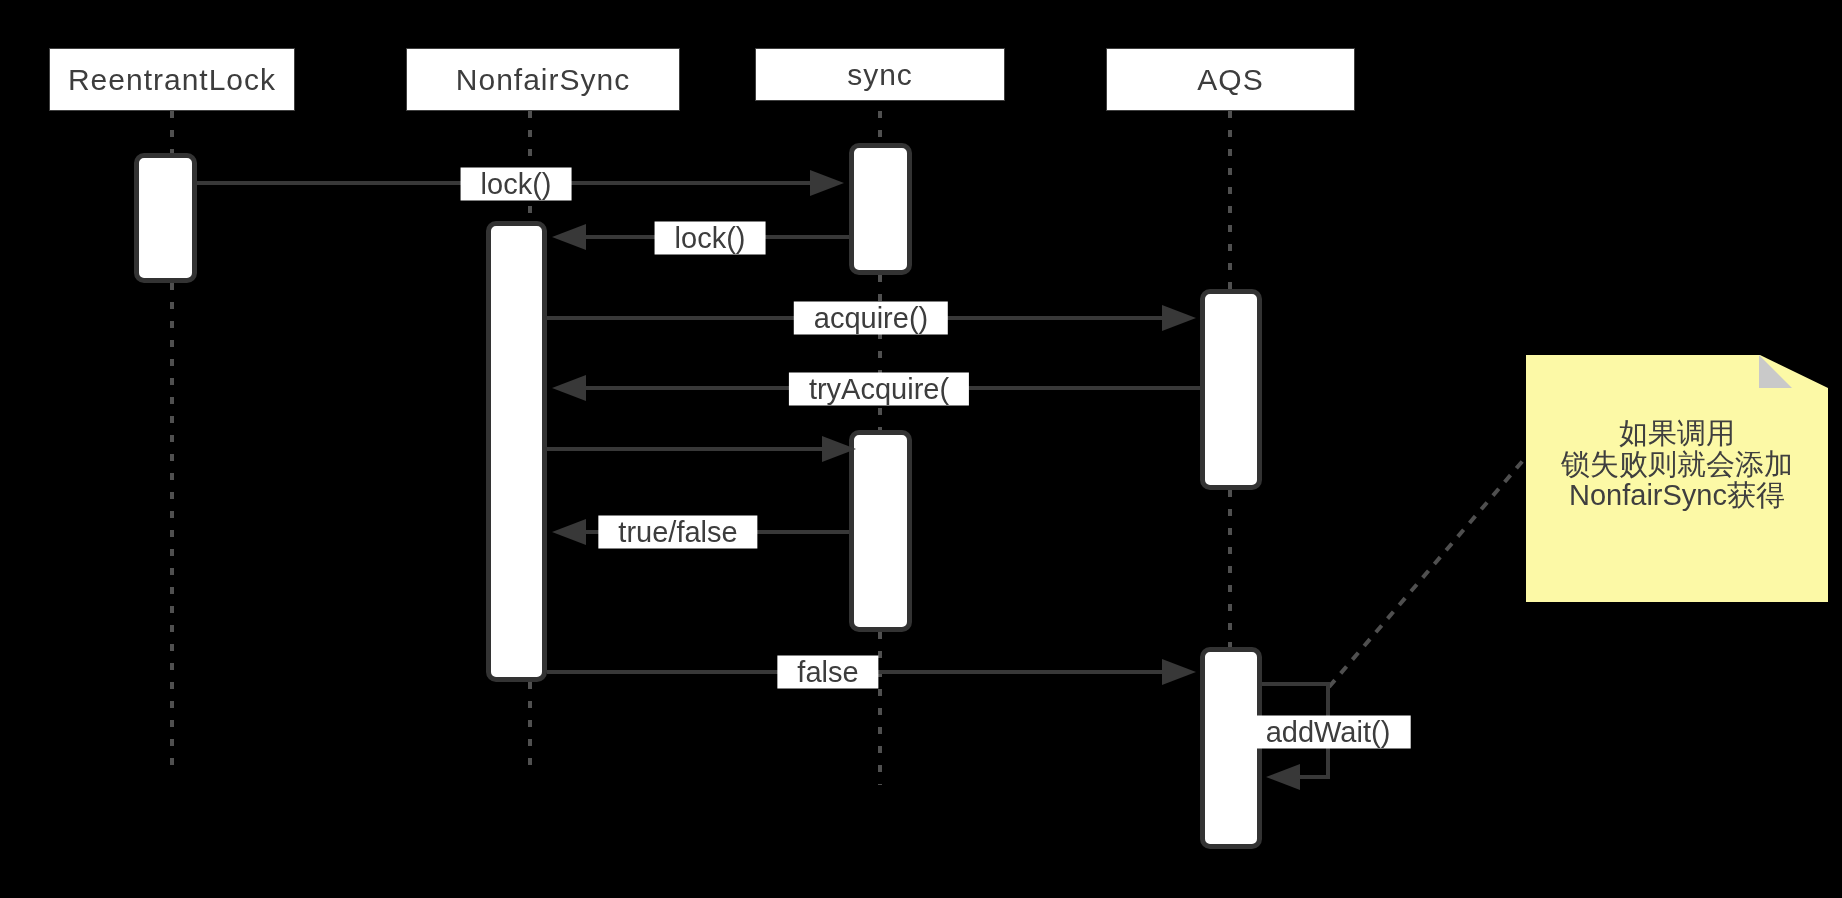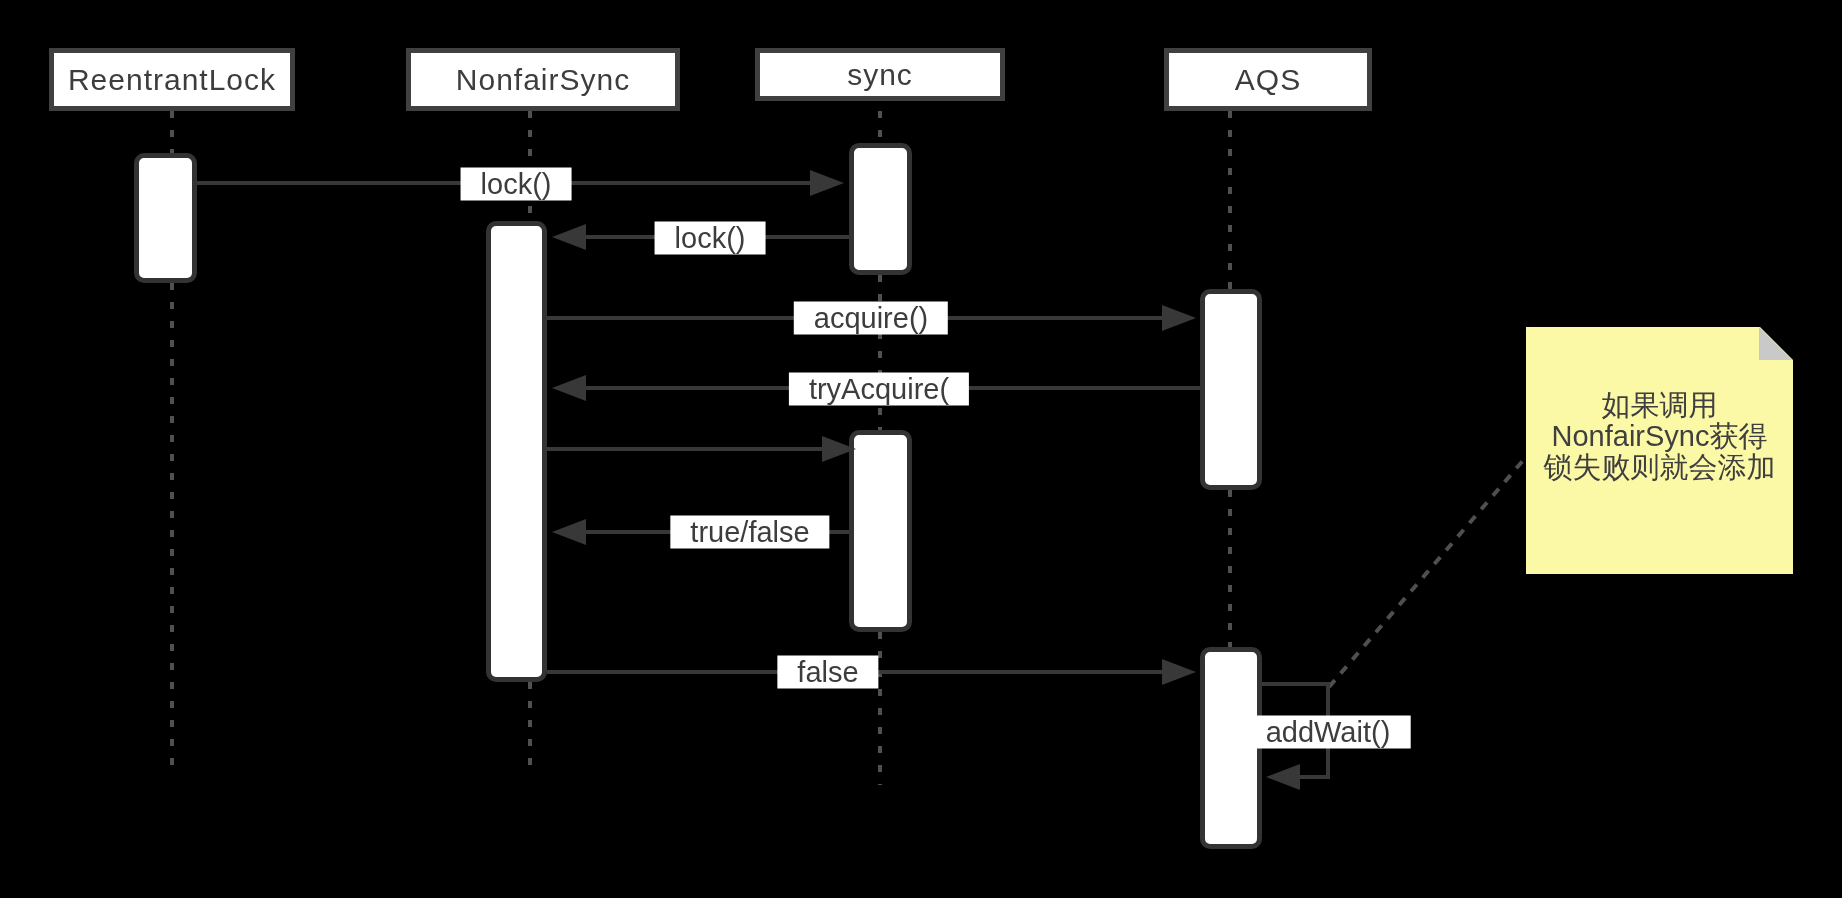--- a/index.html
+++ b/index.html
@@ -2,34 +2,34 @@
 <html><head>
 <meta charset="utf-8">
 <style>
   html,body{margin:0;padding:0;background:#000;}
   .stage{
     position:relative;width:1842px;height:898px;background:#000000;
     font-family:"Liberation Sans","DejaVu Sans",sans-serif;overflow:hidden;
   }
   .layer{position:absolute;left:0;top:0;}
   .pbox{
-    position:absolute;background:#ffffff;border:5px solid #404040;box-sizing:border-box;
+    position:absolute;background:#ffffff;border:1px solid #404040;box-sizing:border-box;
     display:flex;align-items:center;justify-content:center;
     font-size:30px;color:#3d3d3d;letter-spacing:1px;
   }
   .abar{
     position:absolute;background:#ffffff;border:5px solid #333333;
     border-radius:10px;box-sizing:border-box;
   }
   .mlabel{
     position:absolute;transform:translate(-50%,-50%);
     background:#ffffff;color:#3d3d3d;font-size:29px;line-height:33px;
     padding:0 20px;white-space:nowrap;
   }
-  .note{position:absolute;left:1526px;top:327px;width:267px;height:247px;}
+  .note{position:absolute;left:1526px;top:355px;width:294px;height:247px;padding-left:8px;}
   .note-body{
     position:absolute;left:0;top:0;width:100%;height:100%;background:#fcf9a6;
     clip-path:polygon(0 0, 234px 0, 100% 33px, 100% 100%, 0 100%);
   }
   .note-fold{
     position:absolute;left:233px;top:0;width:33px;height:33px;background:#c9c9c9;
     clip-path:polygon(0 0, 100% 100%, 0 100%);
   }
   .note-text{
     position:absolute;left:0;top:63px;width:100%;
@@ -58,38 +58,38 @@
 
   <div class="pbox" style="left:49px;top:48px;width:246px;height:63px">
     <span>ReentrantLock</span>
   </div>
   <div class="pbox" style="left:406px;top:48px;width:274px;height:63px">
     <span>NonfairSync</span>
   </div>
   <div class="pbox" style="left:755px;top:48px;width:250px;height:53px">
     <span>sync</span>
   </div>
-  <div class="pbox" style="left:1164px;top:48px;width:208px;height:63px">
+  <div class="pbox" style="left:1106px;top:48px;width:249px;height:63px">
     <span>AQS</span>
   </div>
 
   <div class="abar" style="left:134px;top:153px;width:63px;height:130px"></div>
   <div class="abar" style="left:486px;top:221px;width:61px;height:461px"></div>
   <div class="abar" style="left:849px;top:143px;width:63px;height:132px"></div>
   <div class="abar" style="left:849px;top:430px;width:63px;height:202px"></div>
   <div class="abar" style="left:1200px;top:289px;width:62px;height:201px"></div>
   <div class="abar" style="left:1200px;top:647px;width:62px;height:202px"></div>
 
   <div class="note">
     <div class="note-body"></div>
     <div class="note-fold"></div>
     <div class="note-text">
       <div>如果调用</div>
+      <div>锁失败则就会添加</div>
       <div>NonfairSync获得</div>
-      <div>锁失败则就会添加</div>
     </div>
   </div>
 
   <svg class="layer" width="1842" height="898">
     <g stroke="#383838" stroke-width="4" fill="none">
       <line x1="197" y1="183" x2="812" y2="183"></line>
       <line x1="586" y1="237" x2="849" y2="237"></line>
       <line x1="547" y1="318" x2="1162" y2="318"></line>
       <line x1="586" y1="388" x2="1200" y2="388"></line>
       <line x1="547" y1="449" x2="822" y2="449"></line>
@@ -106,17 +106,17 @@
       <path d="M552 532 L586 519 L586 545 Z"></path>
       <path d="M1196 672 L1162 659 L1162 685 Z"></path>
       <path d="M1266 777 L1300 764 L1300 790 Z"></path>
     </g>
   </svg>
 
   <span class="mlabel" style="left:516px;top:184px">lock()</span>
   <span class="mlabel" style="left:710px;top:238px">lock()</span>
   <span class="mlabel" style="left:871px;top:318px">acquire()</span>
   <span class="mlabel" style="left:879px;top:389px">tryAcquire(</span>
-  <span class="mlabel" style="left:750px;top:532px">true/false</span>
+  <span class="mlabel" style="left:678px;top:532px">true/false</span>
   <span class="mlabel" style="left:828px;top:672px">false</span>
   <span class="mlabel" style="left:1328px;top:732px">addWait()</span>
 
 </div>
 
 </body></html>

